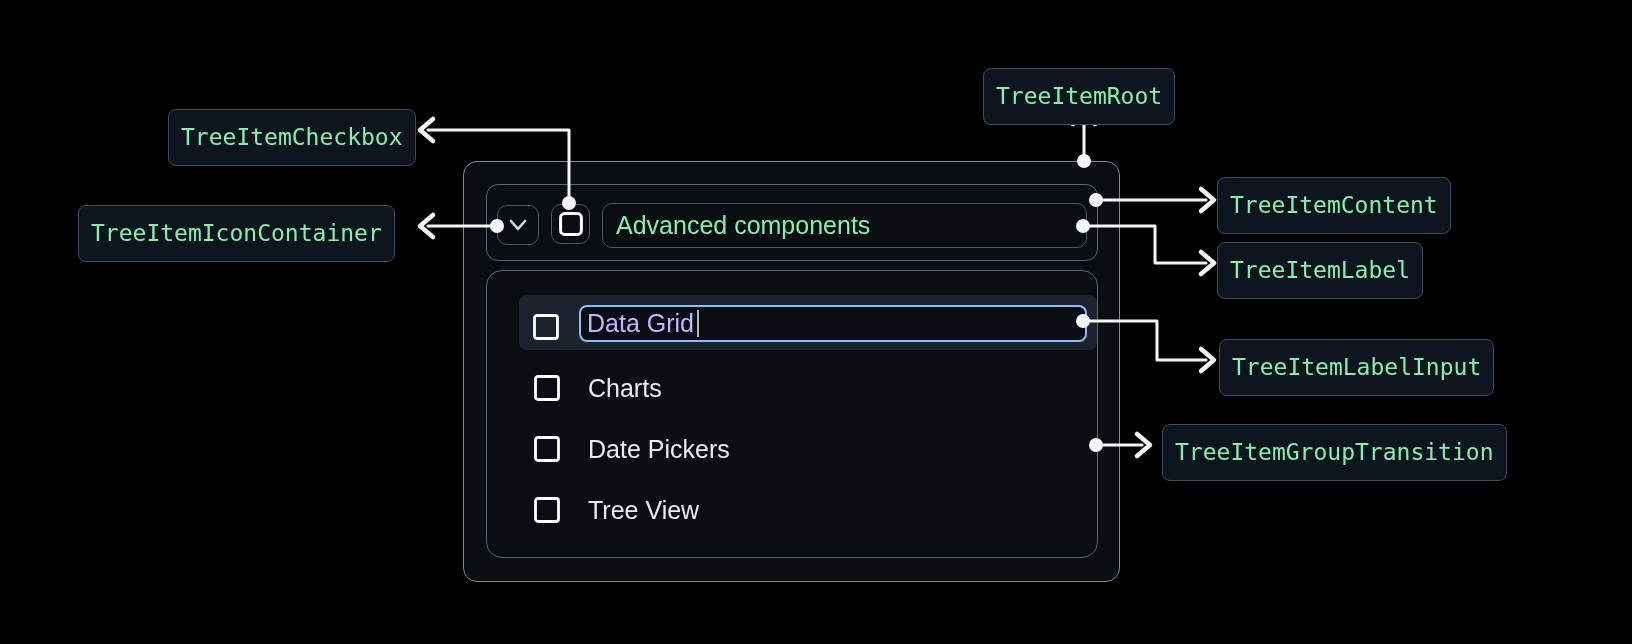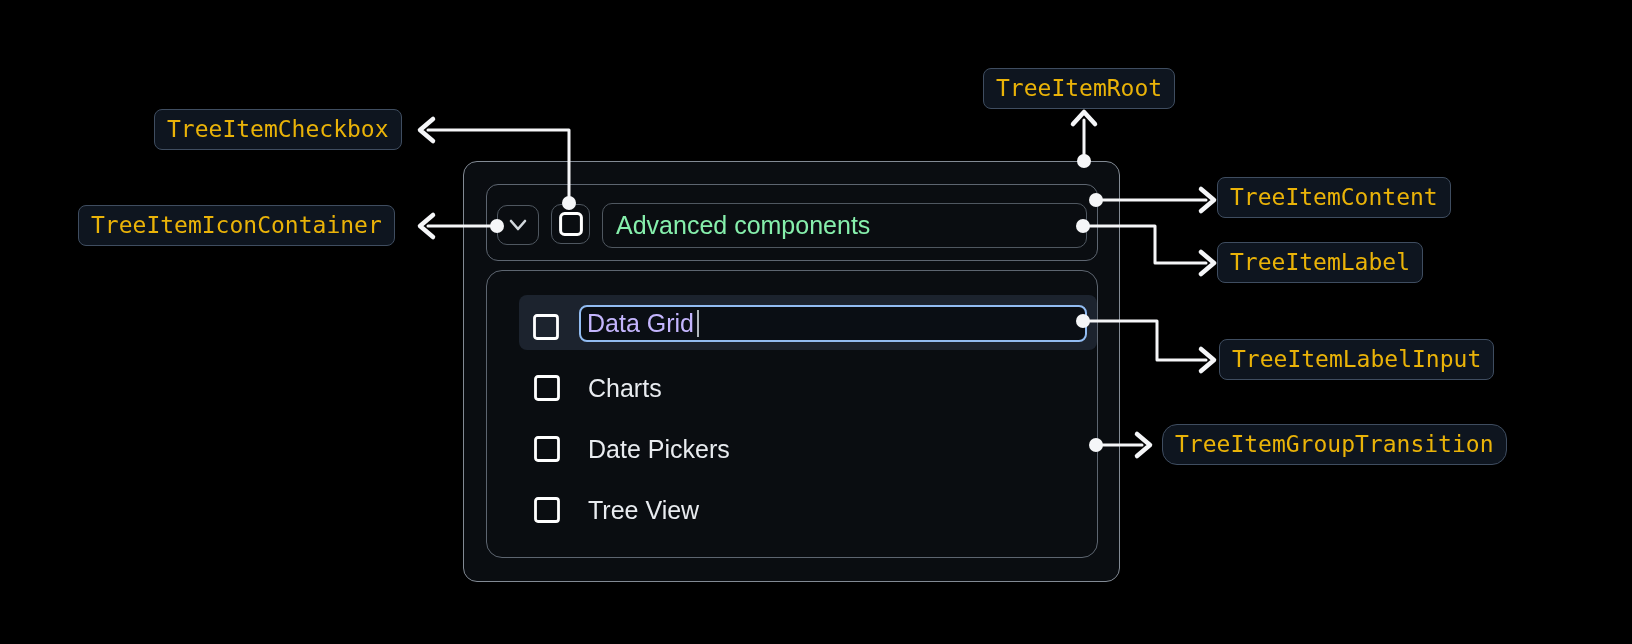--- a/index.html
+++ b/index.html
@@ -52,22 +52,22 @@
   .caret{display:inline-block;width:2.5px;height:27px;background:#b0b6bc;margin-left:3px;}
   
   .connectors{position:absolute;left:0;top:0;z-index:5;pointer-events:none;}
   .ln{fill:none;stroke:#f5f6f8;stroke-width:3;stroke-linecap:round;stroke-linejoin:round;}
   .ah{fill:none;stroke:#f5f6f8;stroke-width:4.5;stroke-linecap:round;stroke-linejoin:round;}
   .dot{fill:#f5f6f8;stroke:none;}
   
   .badge{
     position:absolute;z-index:6;
     font-family:"DejaVu Sans Mono","Liberation Mono",monospace;
-    font-size:23px;line-height:39px;padding:0 12px;
-    color:#eab308;background:#0e151f;border:1.5px solid #3f4d60;border-radius:8px;
+    font-size:23px;line-height:39px;padding:8px 12px;
+    color:#86efac;background:#0e151f;border:1.5px solid #3f4d60;border-radius:8px;
     white-space:nowrap;
   }
 </style>
 </head>
 <body>
 
 <div class="stage">
 
   <div class="outer">
 
@@ -147,21 +147,21 @@
 
     <polyline class="ln" points="1083,321 1157,321 1157,360 1206,360"></polyline>
     <polyline class="ah" points="1201,349 1214,360 1201,371"></polyline>
     <circle class="dot" cx="1083" cy="321" r="7"></circle>
 
     <polyline class="ln" points="1096,445 1142,445"></polyline>
     <polyline class="ah" points="1137,434 1150,445 1137,456"></polyline>
     <circle class="dot" cx="1096" cy="445" r="7"></circle>
   </svg>
 
-  <div class="badge" style="left:154px;top:109px;">TreeItemCheckbox</div>
+  <div class="badge" style="left:168px;top:109px;">TreeItemCheckbox</div>
   <div class="badge" style="left:78px;top:205px;">TreeItemIconContainer</div>
   <div class="badge" style="left:983px;top:68px;">TreeItemRoot</div>
   <div class="badge" style="left:1217px;top:177px;">TreeItemContent</div>
   <div class="badge" style="left:1217px;top:242px;">TreeItemLabel</div>
   <div class="badge" style="left:1219px;top:339px;text-align:right;">TreeItemLabelInput</div>
-  <div class="badge" style="left:1162px;top:424px;border-radius:15px;">TreeItemGroupTransition</div>
+  <div class="badge" style="left:1162px;top:424px;">TreeItemGroupTransition</div>
 
 </div>
 
 </body></html>

